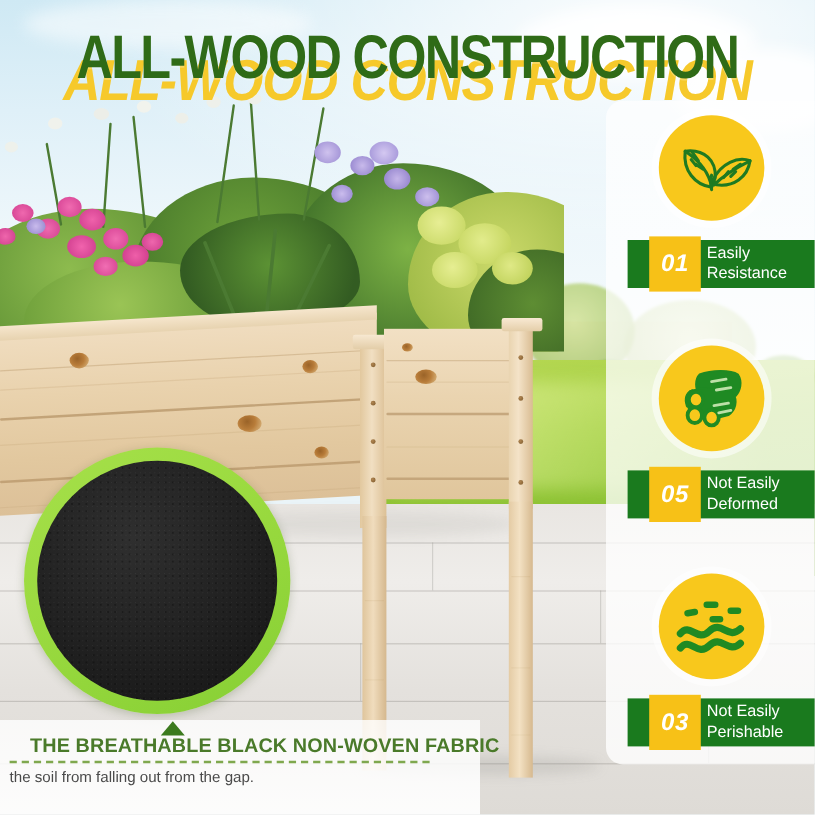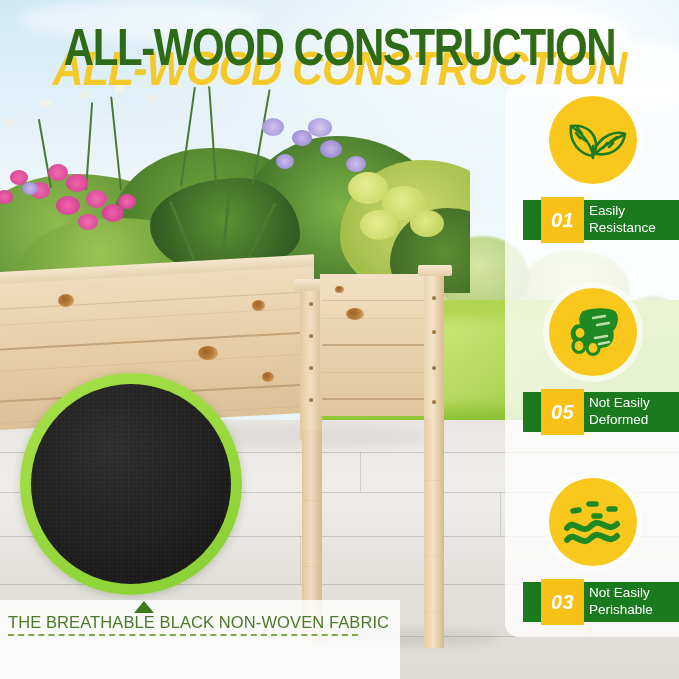--- a/index.html
+++ b/index.html
@@ -85,21 +85,21 @@
                         radial-gradient(rgba(0,0,0,.5) 0.6px,transparent 0.8px);
        background-size:4px 4px,6px 6px;
        background-position:0 0,2px 3px;}
 
   
   .caption-bg{position:absolute;left:0;top:600px;width:400px;height:79px;
        background:linear-gradient(180deg,rgba(255,255,255,.80),rgba(255,255,255,.92));}
   .pointer{position:absolute;left:134px;top:601px;width:0;height:0;
        border-left:10px solid transparent;border-right:10px solid transparent;
        border-bottom:12px solid #3c7a1e;}
-  .cap-head{position:absolute;left:8px;top:613px;font-size:16.5px;font-weight:400;
+  .cap-head{position:absolute;left:25px;top:613px;font-size:16.5px;font-weight:700;
        color:#4a7a2a;letter-spacing:.1px;white-space:nowrap;}
   .cap-dash{position:absolute;left:8px;top:634px;width:350px;height:0;
        border-top:2px dashed #7fa84e;}
   .cap-body{position:absolute;left:8px;top:640px;width:350px;font-size:12.6px;
        line-height:17px;color:#4a4a4a;}
 </style>
 </head>
 <body>
 
 <div id="stage">
@@ -331,15 +331,16 @@
         <div>Perishable</div>
       </div>
     </div>
   </div>
 
   <div class="caption-bg"></div>
   <div class="pointer"></div>
   <div class="cap-head">THE BREATHABLE BLACK NON-WOVEN FABRIC</div>
   <div class="cap-dash"></div>
   <div class="cap-body">
+    <div>the soil from falling out from the gap.</div>
   </div>
 
 </div>
 
 </body></html>

